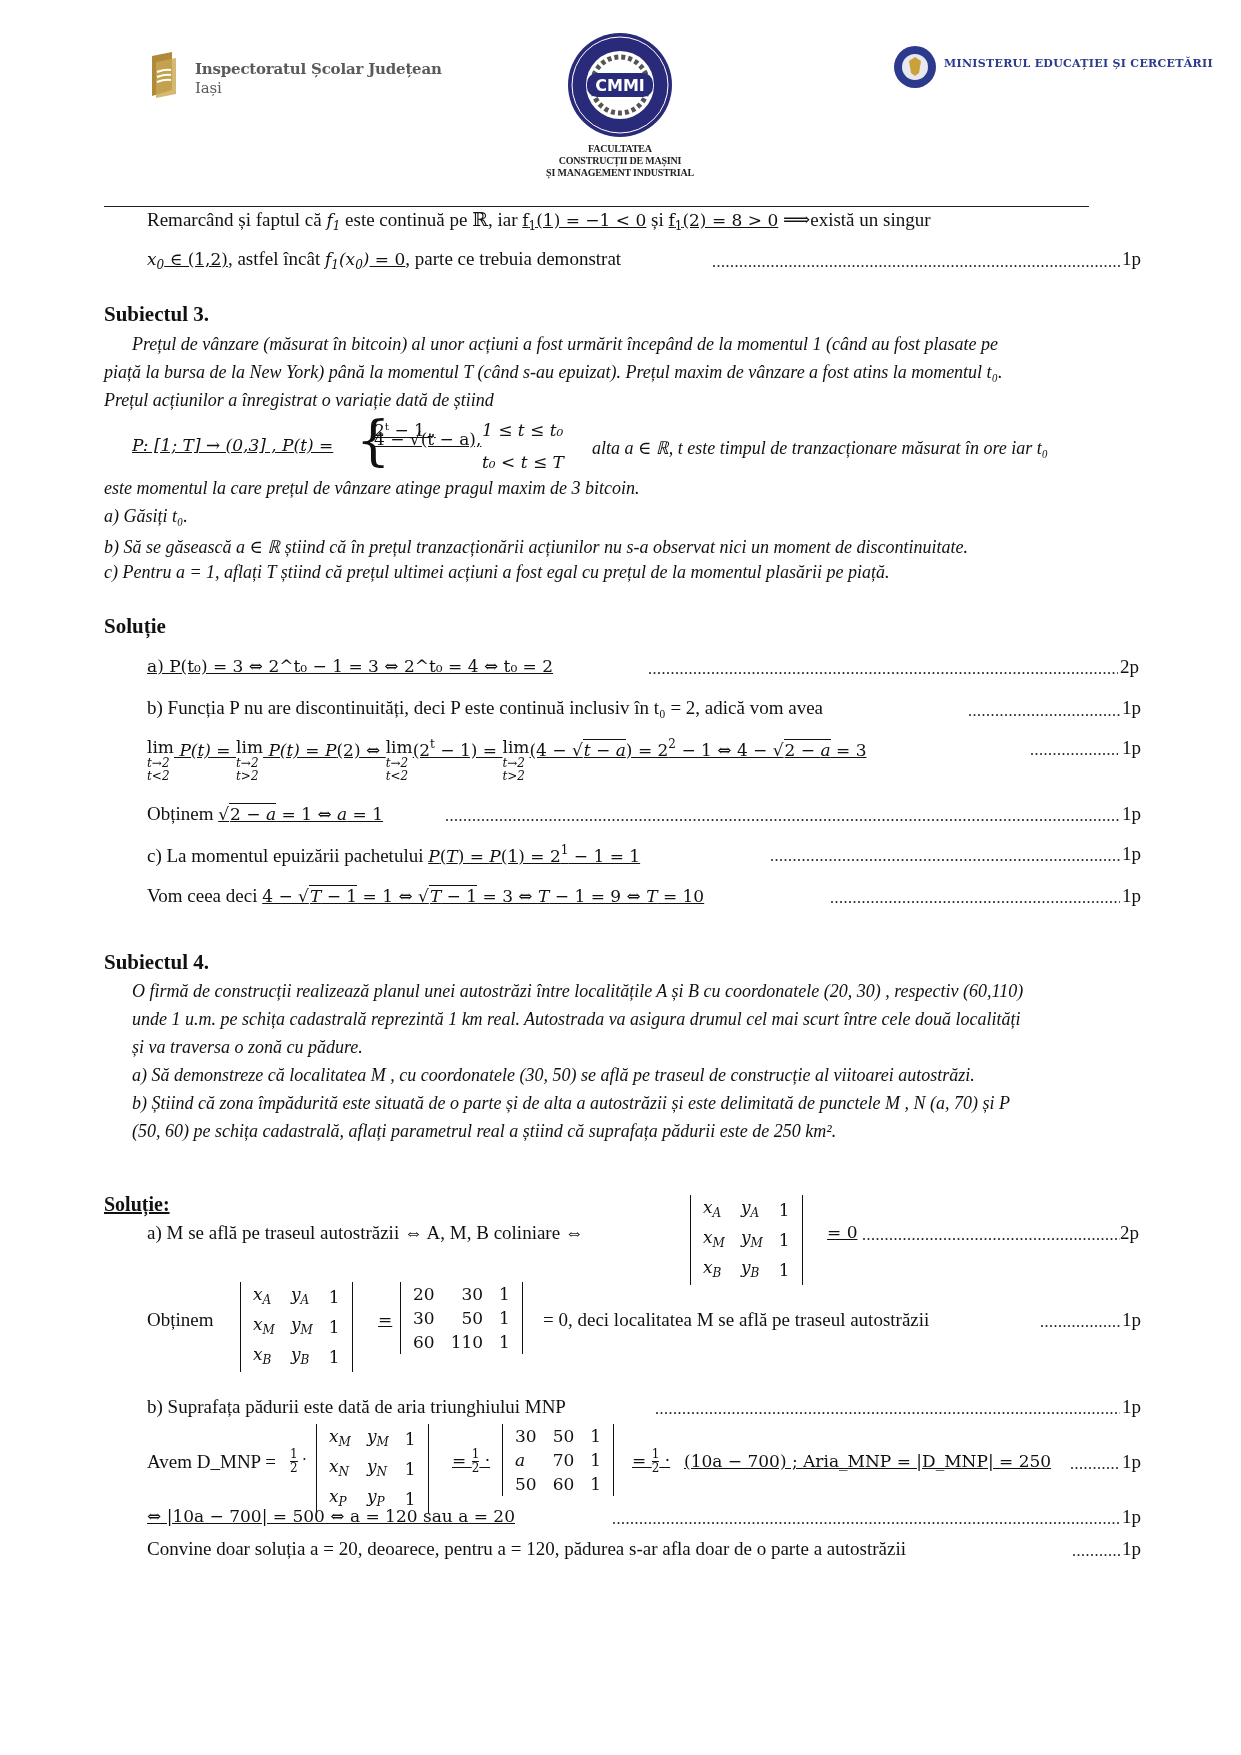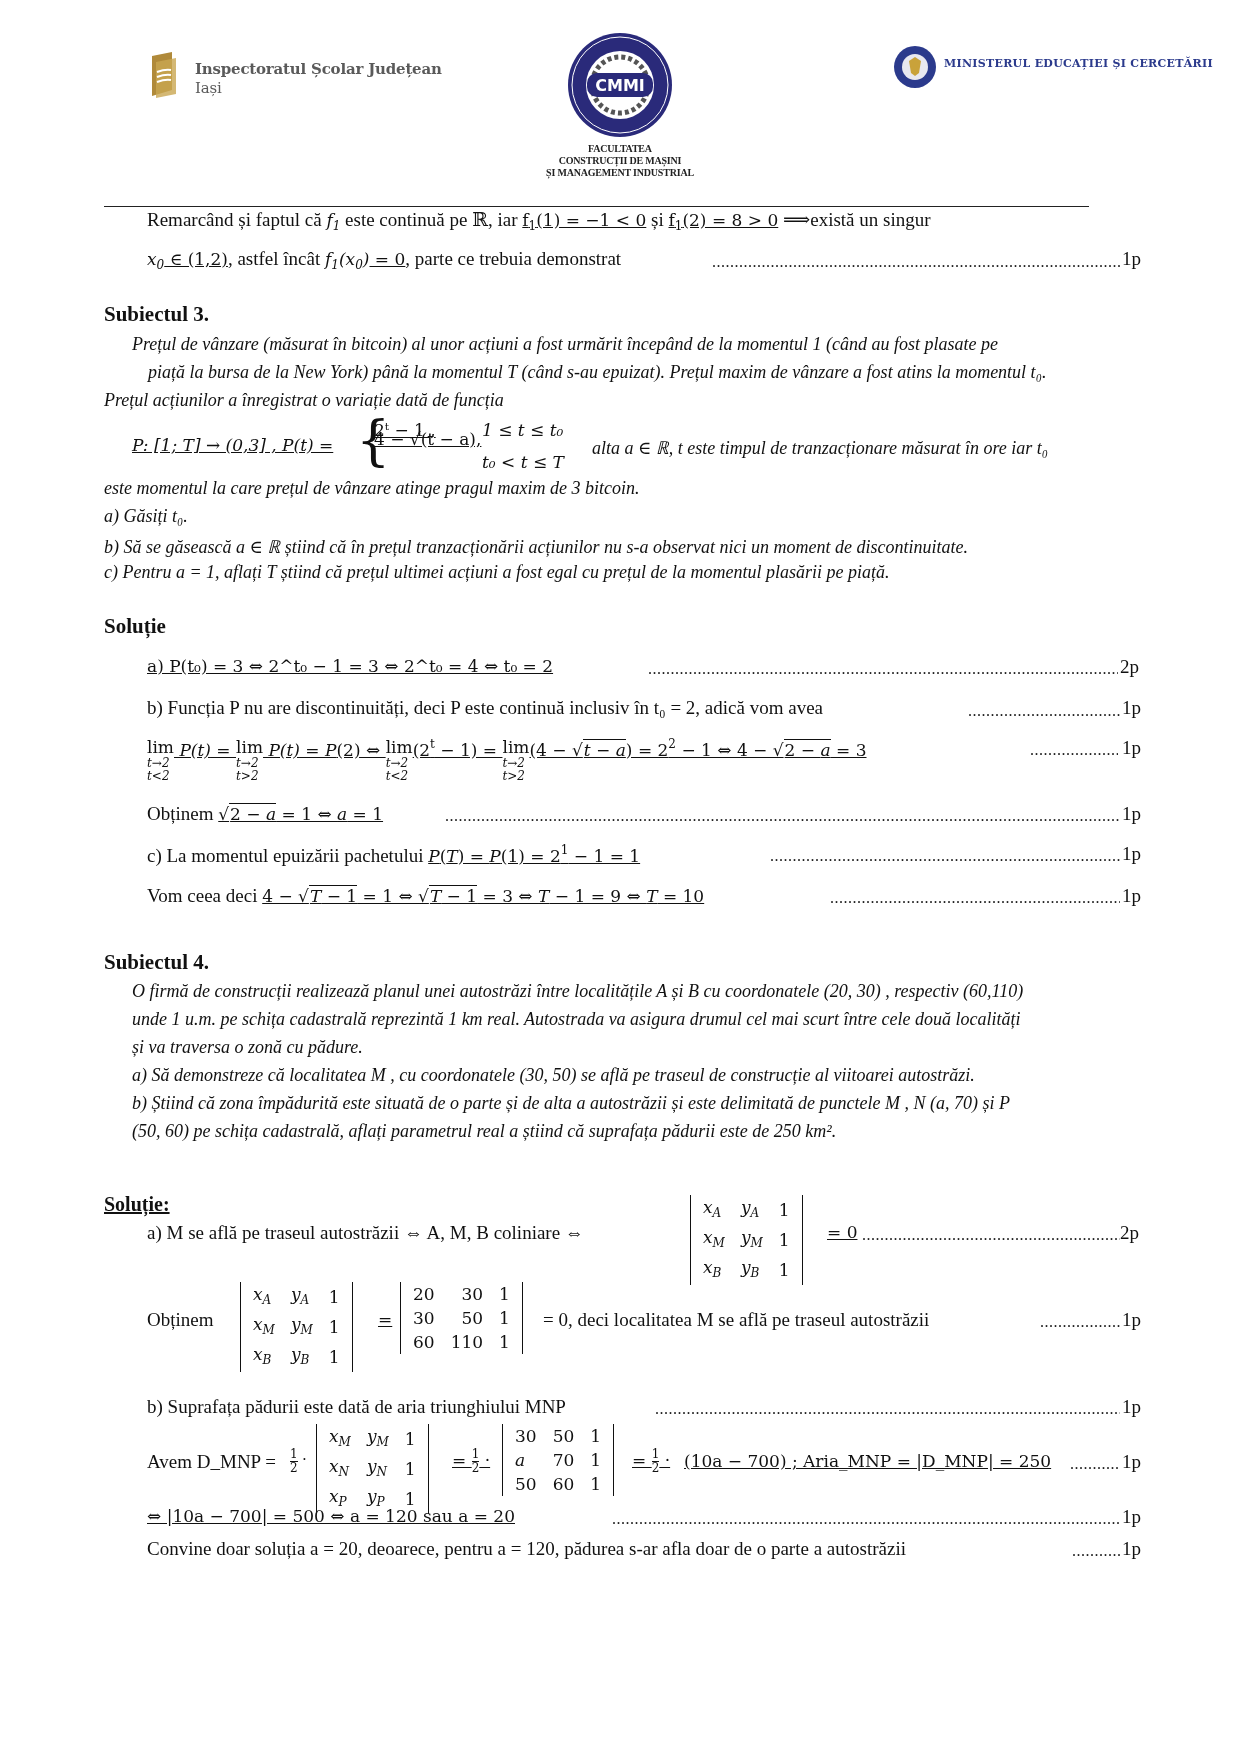--- a/index.html
+++ b/index.html
@@ -84,22 +84,22 @@
   <span>Remarcând și faptul că </span><span class="m">f<span class="sub">1</span></span><span> este continuă pe ℝ, iar </span><span class="mr">f<span class="sub">1</span>(1) = −1 &lt; 0</span><span> și </span><span class="mr">f<span class="sub">1</span>(2) = 8 &gt; 0</span><span> ⟹există un singur</span>
 </div>
 <div class="line" style="left:147px; top:248px;">
   <span class="m">x<span class="sub">0</span></span><span class="mr"> ∈ (1,2)</span><span>, astfel încât </span><span class="m">f<span class="sub">1</span>(x<span class="sub">0</span>)</span><span class="mr"> = 0</span><span>, parte ce trebuia demonstrat</span>
 </div>
 <div class="dots" style="left:712px; top:253px; width:408px;">............................................................................................................................................................................................................................</div>
 <div class="pts" style="left:1122px; top:248px;">1p</div>
 
 <div class="line h" style="left:104px; top:302px;">Subiectul 3.</div>
 <div class="line it" style="left:132px; top:334px; font-size:18px;">Prețul de vânzare (măsurat în bitcoin) al unor acțiuni a fost urmărit începând de la momentul 1 (când au fost plasate pe</div>
-<div class="line it" style="left:104px; top:362px; font-size:18px;margin-left:44px;">piață la bursa de la New York) până la momentul T (când s-au epuizat). Prețul maxim de vânzare a fost atins la momentul t₀.</div>
-<div class="line it" style="left:104px; top:390px; font-size:18px;">Prețul acțiunilor a înregistrat o variație dată de funcția</div>
+<div class="line it" style="left:104px; top:362px; font-size:18px;">piață la bursa de la New York) până la momentul T (când s-au epuizat). Prețul maxim de vânzare a fost atins la momentul t₀.</div>
+<div class="line it" style="left:104px; top:390px; font-size:18px;">Prețul acțiunilor a înregistrat o variație dată de știind</div>
 
 <div class="line mr" style="left:132px; top:435px;"><span class="it">P: [1; T] → (0,3] , P(t) =</span></div>
 <div class="abs brace" style="left:356px; top:414px;">{</div>
 <div class="line mr" style="left:374px; top:420px;">2ᵗ − 1 ,</div>
 <div class="line m" style="left:482px; top:420px;">1 ≤ t ≤ t₀</div>
 <div class="line mr" style="left:374px; top:429px;">4 − √(t − a),</div>
 <div class="line m" style="left:482px; top:452px;">t₀ &lt; t ≤ T</div>
 <div class="line it" style="left:592px; top:435px; font-size:18px;">alta a ∈ ℝ, t este timpul de tranzacționare măsurat în ore iar t₀</div>
 
 <div class="line it" style="left:104px; top:478px; font-size:18px;">este momentul la care prețul de vânzare atinge pragul maxim de 3 bitcoin.</div>

